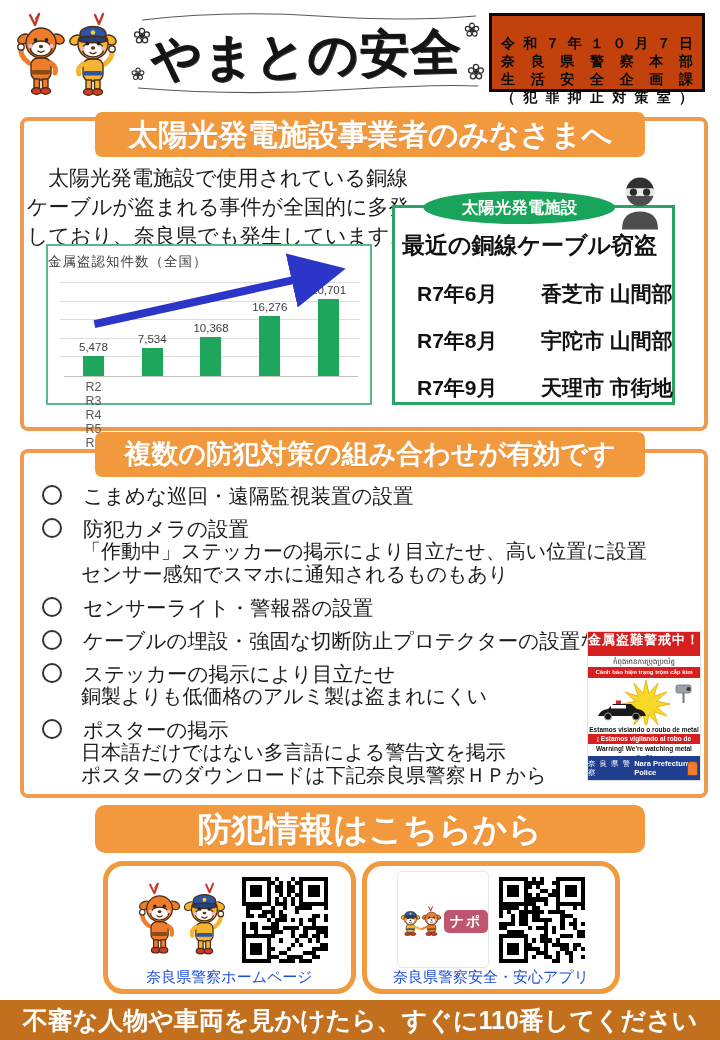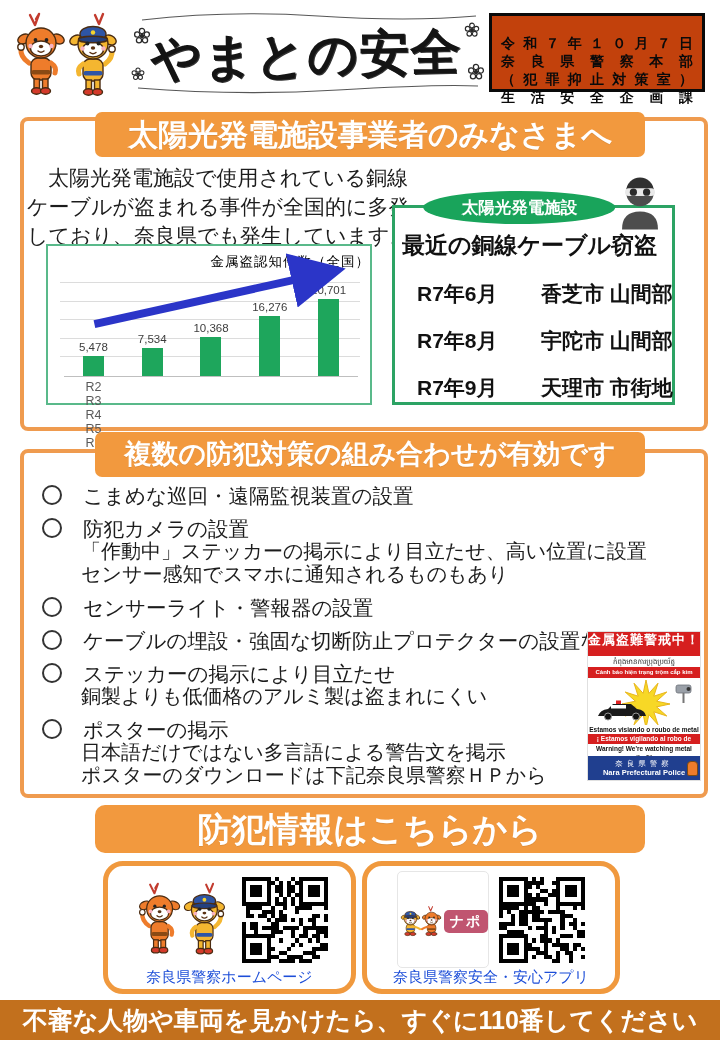--- a/index.html
+++ b/index.html
@@ -29,21 +29,21 @@
   .box-solar{left:20px;top:117px;width:680px;height:306px;}
   .box-measures{left:20px;top:449px;width:680px;height:341px;}
 
   
   .intro{position:absolute;left:27px;top:163px;z-index:2;}
   .intro-line{font-size:21px;line-height:29px;color:#1c1c1c;white-space:nowrap;}
 
   
   .chart-box{position:absolute;left:46px;top:244px;width:326px;height:161px;border:2px solid #59b98a;
       background:#fff;box-sizing:border-box;z-index:2;}
-  .chart-title{margin-top:7px;text-align:right;font-size:13.5px;color:#000000;letter-spacing:1px;}
+  .chart-title{margin-top:7px;text-align:left;font-size:13.5px;color:#404040;letter-spacing:1px;}
   .chart-plot{position:absolute;left:16px;right:12px;top:37px;height:93px;
       display:flex;justify-content:space-around;align-items:flex-end;border-bottom:1.5px solid #bfbfbf;}
   .gridline{position:absolute;left:-4px;right:-2px;height:1px;background:#dcdcdc;}
   .bar-col{display:flex;flex-direction:column;align-items:center;justify-content:flex-end;width:59px;z-index:2;}
   .bar-val{font-size:11.5px;color:#3d3d3d;margin-bottom:3px;white-space:nowrap;}
   .bar{width:21px;}
   .chart-cats{position:absolute;left:16px;right:12px;top:134px;display:flex;justify-content:space-around;flex-direction:column;}
   .bar-cat{width:59px;text-align:center;font-size:12.5px;color:#595959;}
   .trend-arrow{position:absolute;inset:0;z-index:4;pointer-events:none;}
 
@@ -71,21 +71,21 @@
   
   .poster{position:absolute;left:588px;top:632px;width:112px;height:148px;z-index:4;background:#fff;
       box-shadow:0 0 0 1px #e0e0e0;display:flex;flex-direction:column;overflow:hidden;}
   .p-red{background:#d61f1f;color:#fff;text-align:center;font-weight:700;}
   .p-t1{height:24px;line-height:16px;font-size:13px;letter-spacing:1px;}
   .p-khmer{height:11px;line-height:11px;font-size:7px;text-align:center;color:#222;}
   .p-viet{height:11px;line-height:11px;font-size:6px;}
   .p-art{position:relative;height:47px;background:#fff;}
   .p-black{font-size:6.5px;font-weight:700;color:#111;text-align:center;height:9px;line-height:9px;}
   .p-es{height:10px;line-height:10px;font-size:6.5px;}
-  .p-blue{margin-top:auto;height:24px;background:#203f8f;color:#fff;display:flex;flex-direction:column;
+  .p-blue{margin-top:auto;height:24px;background:#203f8f;color:#fff;display:flex;flex-direction:row;
       justify-content:center;align-items:center;position:relative;}
   .p-org-jp{font-size:7.5px;letter-spacing:4px;line-height:9px;}
   .p-org-en{font-size:7.5px;font-weight:700;line-height:9px;}
   .p-mini-mascot{position:absolute;right:2px;top:5px;width:9px;height:13px;border-radius:4px 4px 2px 2px;
       background:#ee7c2b;border:1px solid #7a4a14;}
 
   
   .card{position:absolute;border:5px solid #f0993e;border-radius:20px;background:#fff;box-sizing:border-box;z-index:2;}
   .card-left{left:103px;top:861px;width:253px;height:133px;}
   .card-right{left:362px;top:861px;width:258px;height:133px;}
@@ -216,22 +216,22 @@
       <use href="#flower-mark" transform="translate(10,70) scale(0.8)"></use>
       <use href="#flower-mark" transform="translate(344,26) scale(0.9)"></use>
       <use href="#flower-mark" transform="translate(348,68)"></use>
     </svg>
     <div class="title-text">やまとの安全</div>
   </div>
 
   <div class="issuer-box">
     <div class="issuer-line">令和７年１０月７日</div>
     <div class="issuer-line">奈良県警察本部</div>
+    <div class="issuer-line">生活安全企画課</div>
     <div class="issuer-line">（犯罪抑止対策室）</div>
-    <div class="issuer-line">生活安全企画課</div>
   </div>
 
   <div class="sec-box box-solar"></div>
   <div class="banner banner1">太陽光発電施設事業者のみなさまへ</div>
 
   <div class="intro">
     <div class="intro-line">　太陽光発電施設で使用されている銅線</div>
     <div class="intro-line">ケーブルが盗まれる事件が全国的に多発</div>
     <div class="intro-line">しており、奈良県でも発生しています。</div>
   </div>

